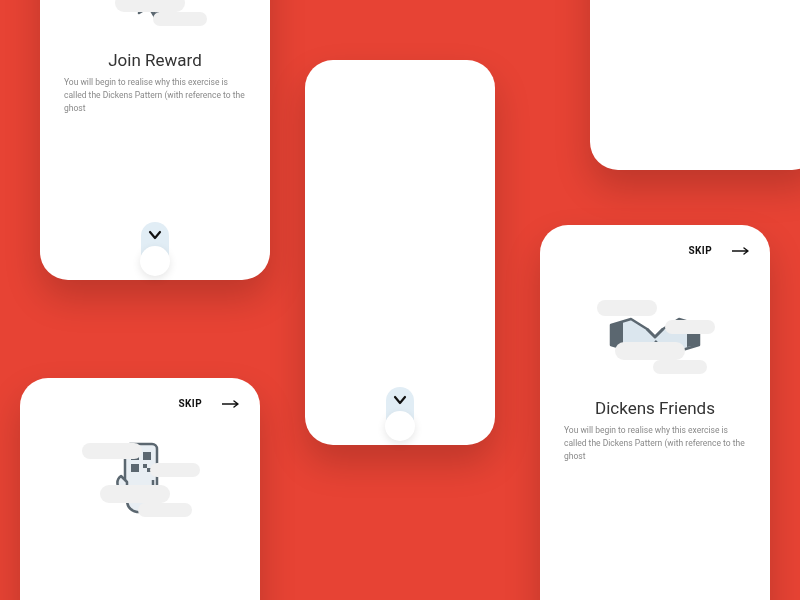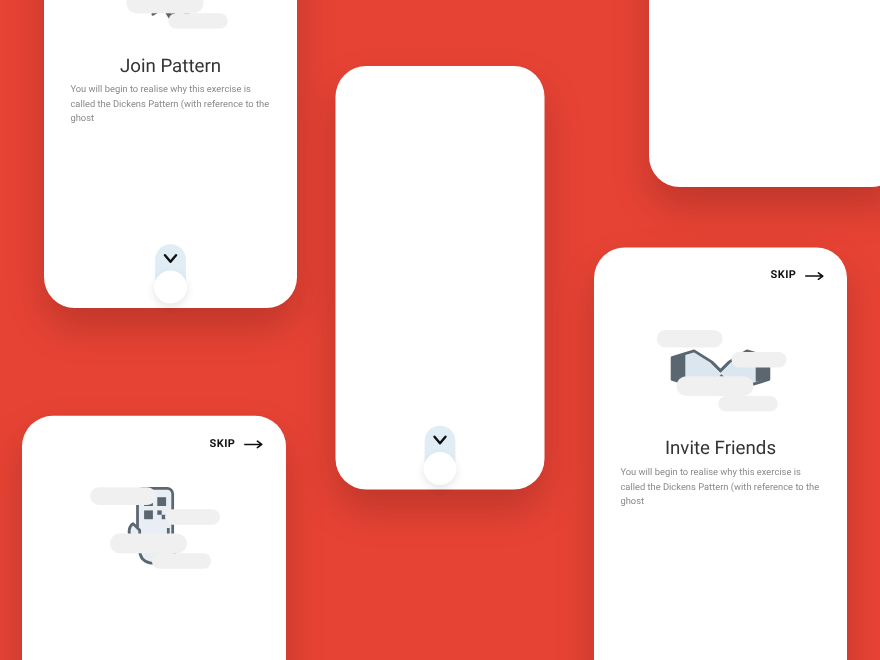--- a/index.html
+++ b/index.html
@@ -28,21 +28,21 @@
   .p-botleft   { left: 20px;  top: 378px; width: 240px; height: 300px; }
   .p-botright  { right: 30px; top: 225px; width: 230px; height: 420px; }
 
   .skip {
     align-self: flex-end;
     font-size: 10px;
     font-weight: 700;
     letter-spacing: 0.4px;
     display: flex;
     align-items: center;
-    gap: 8px;
+    gap: 20px;
     cursor: pointer;
     color: #111;
   }
   .skip svg { stroke: #111; }
 
   .illus {
     width: 120px;
     height: 90px;
     margin: 14px 0 10px 0;
     position: relative;
@@ -121,21 +121,21 @@
         <span class="c3"></span>
         <span class="c4"></span>
       </div>
     <svg width="56" height="72" viewBox="0 0 56 72">
       <circle cx="28" cy="24" r="18" fill="#e8eef3" stroke="#5b6770" stroke-width="2.5"></circle>
       <circle cx="28" cy="24" r="10" fill="#fff" stroke="#5b6770" stroke-width="2.5"></circle>
       <path d="M18 38 L12 60 L22 54 L28 64 L30 44" fill="#e8eef3" stroke="#5b6770" stroke-width="2.5" stroke-linejoin="round"></path>
       <path d="M38 38 L44 60 L34 54 L28 64 L26 44" fill="#e8eef3" stroke="#5b6770" stroke-width="2.5" stroke-linejoin="round"></path>
     </svg>
   </div>
-  <h2 class="title">Join Pattern</h2>
+  <h2 class="title">Join Reward</h2>
   <p class="desc">You will begin to realise why this exercise is called the Dickens Pattern (with reference to the ghost</p>
   <div class="slider">
     <div class="track"></div>
     <svg class="chev" width="14" height="14" viewBox="0 0 14 14">
         <path d="M2 4 L7 10 L12 4" fill="none" stroke="#111" stroke-width="2.2" stroke-linecap="round" stroke-linejoin="round"></path>
       </svg>
     <div class="knob"></div>
   </div>
 </div>
 
@@ -196,16 +196,16 @@
         <span class="c4"></span>
       </div>
     <svg width="100" height="60" viewBox="0 0 100 60">
       <path d="M6 18 L26 12 L42 22 L50 30 L58 22 L74 12 L94 18 L94 38 L74 44 L58 38 L50 44 L42 38 L26 44 L6 38 Z" fill="#dbe6ee" stroke="#5b6770" stroke-width="2.5" stroke-linejoin="round"></path>
       <path d="M6 18 L18 14 L18 40 L6 38 Z" fill="#5b6770"></path>
       <path d="M94 18 L82 14 L82 40 L94 38 Z" fill="#5b6770"></path>
       <path d="M42 22 L50 30 L58 22" fill="none" stroke="#5b6770" stroke-width="2.5"></path>
       <path d="M44 36 L50 42 M50 34 L56 40" stroke="#5b6770" stroke-width="2.5"></path>
     </svg>
   </div>
-  <h2 class="title">Invite Friends</h2>
+  <h2 class="title">Dickens Friends</h2>
   <p class="desc">You will begin to realise why this exercise is called the Dickens Pattern (with reference to the ghost</p>
 
 </div>
 
 </body></html>

